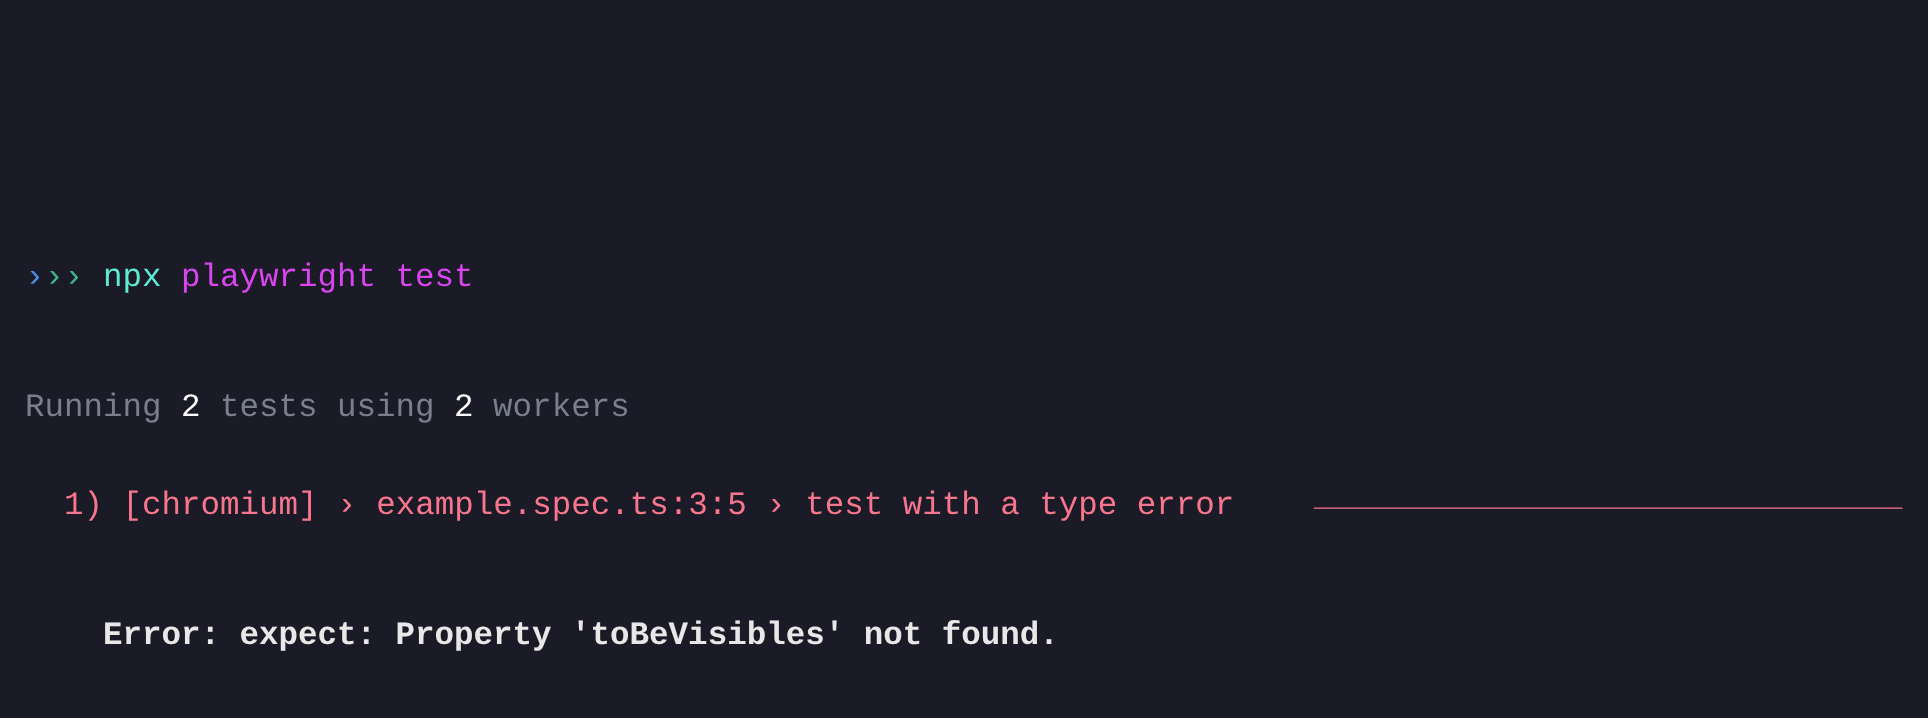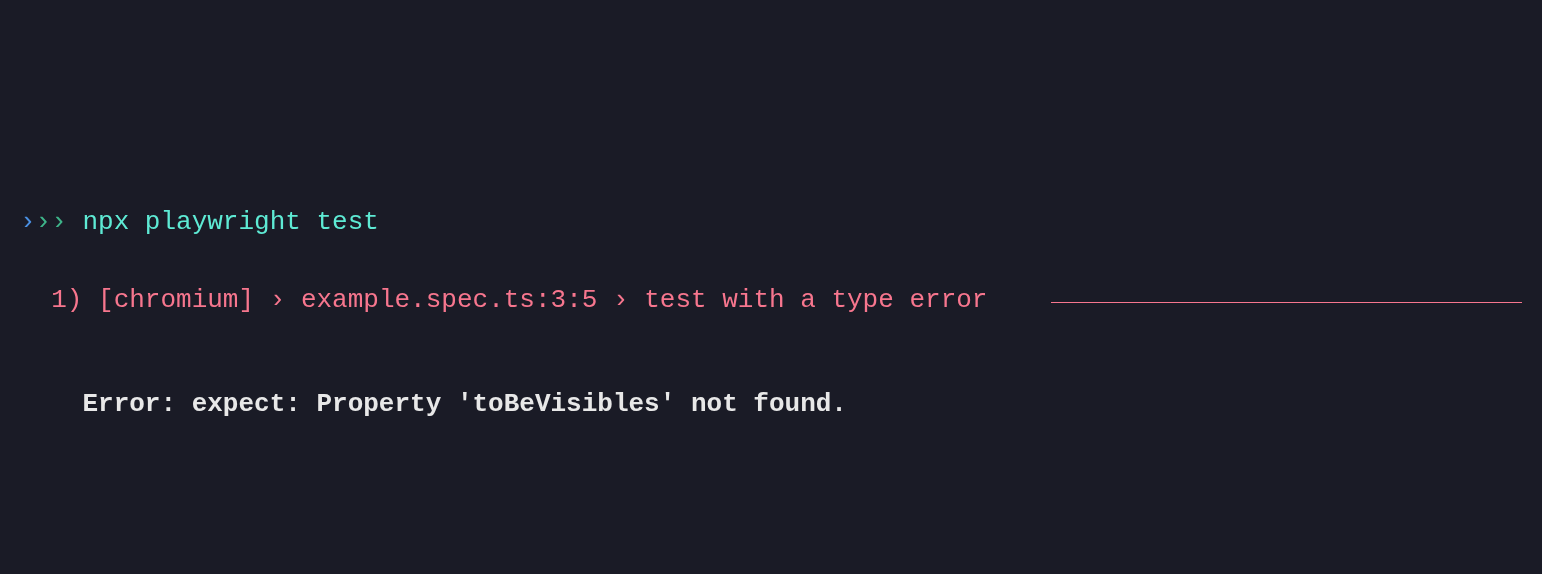--- a/index.html
+++ b/index.html
@@ -16,21 +16,21 @@
       padding: 8px 20px;
       width: 1542px;
       height: 574px;
       overflow: hidden;
       white-space: pre;
     }
     .prompt-chevron-1 { color: #4a90e2; }
     .prompt-chevron-2 { color: #3eb489; }
     .prompt-chevron-3 { color: #3eb489; }
     .cmd-npx { color: #5eead4; }
-    .cmd-args { color: #5eead4; text-align: center; }
+    .cmd-args { color: #d946ef; text-align: center; }
     .dim { color: #7a7f8f; }
     .bright-white { color: #ffffff; font-weight: 500; }
     .red { color: #f7768e; }
     .white { color: #e8e8e8; font-weight: bold; }
     .error-row { display: flex; align-items: center; gap: 36px; }
     .error-text { flex-shrink: 0; }
     .error-rule {
       flex: 1;
       height: 1px;
       background-color: #f7768e;
@@ -39,19 +39,20 @@
     }
     .block { margin-top: 26px; }
   </style>
 </head>
 <body>
 
 
 
 <div>
 <div><span class="prompt-chevron-1">›</span><span class="prompt-chevron-2">›</span><span class="prompt-chevron-3">›</span> <span class="cmd-npx">npx</span> <span class="cmd-args">playwright test</span></div>
+<div class="block"><span class="dim">Running </span><span class="bright-white">2</span><span class="dim"> tests using </span><span class="bright-white">2</span><span class="dim"> workers</span></div>
 <div class="error-row"><span class="error-text">  <span class="red">1)</span> <span class="red">[chromium]</span> <span class="red">›</span> <span class="red">example.spec.ts:3:5</span> <span class="red">›</span> <span class="red">test with a type error</span> </span><div class="error-rule"></div></div>
 <div class="block">    <span class="white">Error: expect: Property 'toBeVisibles' not found.</span></div>
 
 </div>
 
 
 
 
 </body></html>

